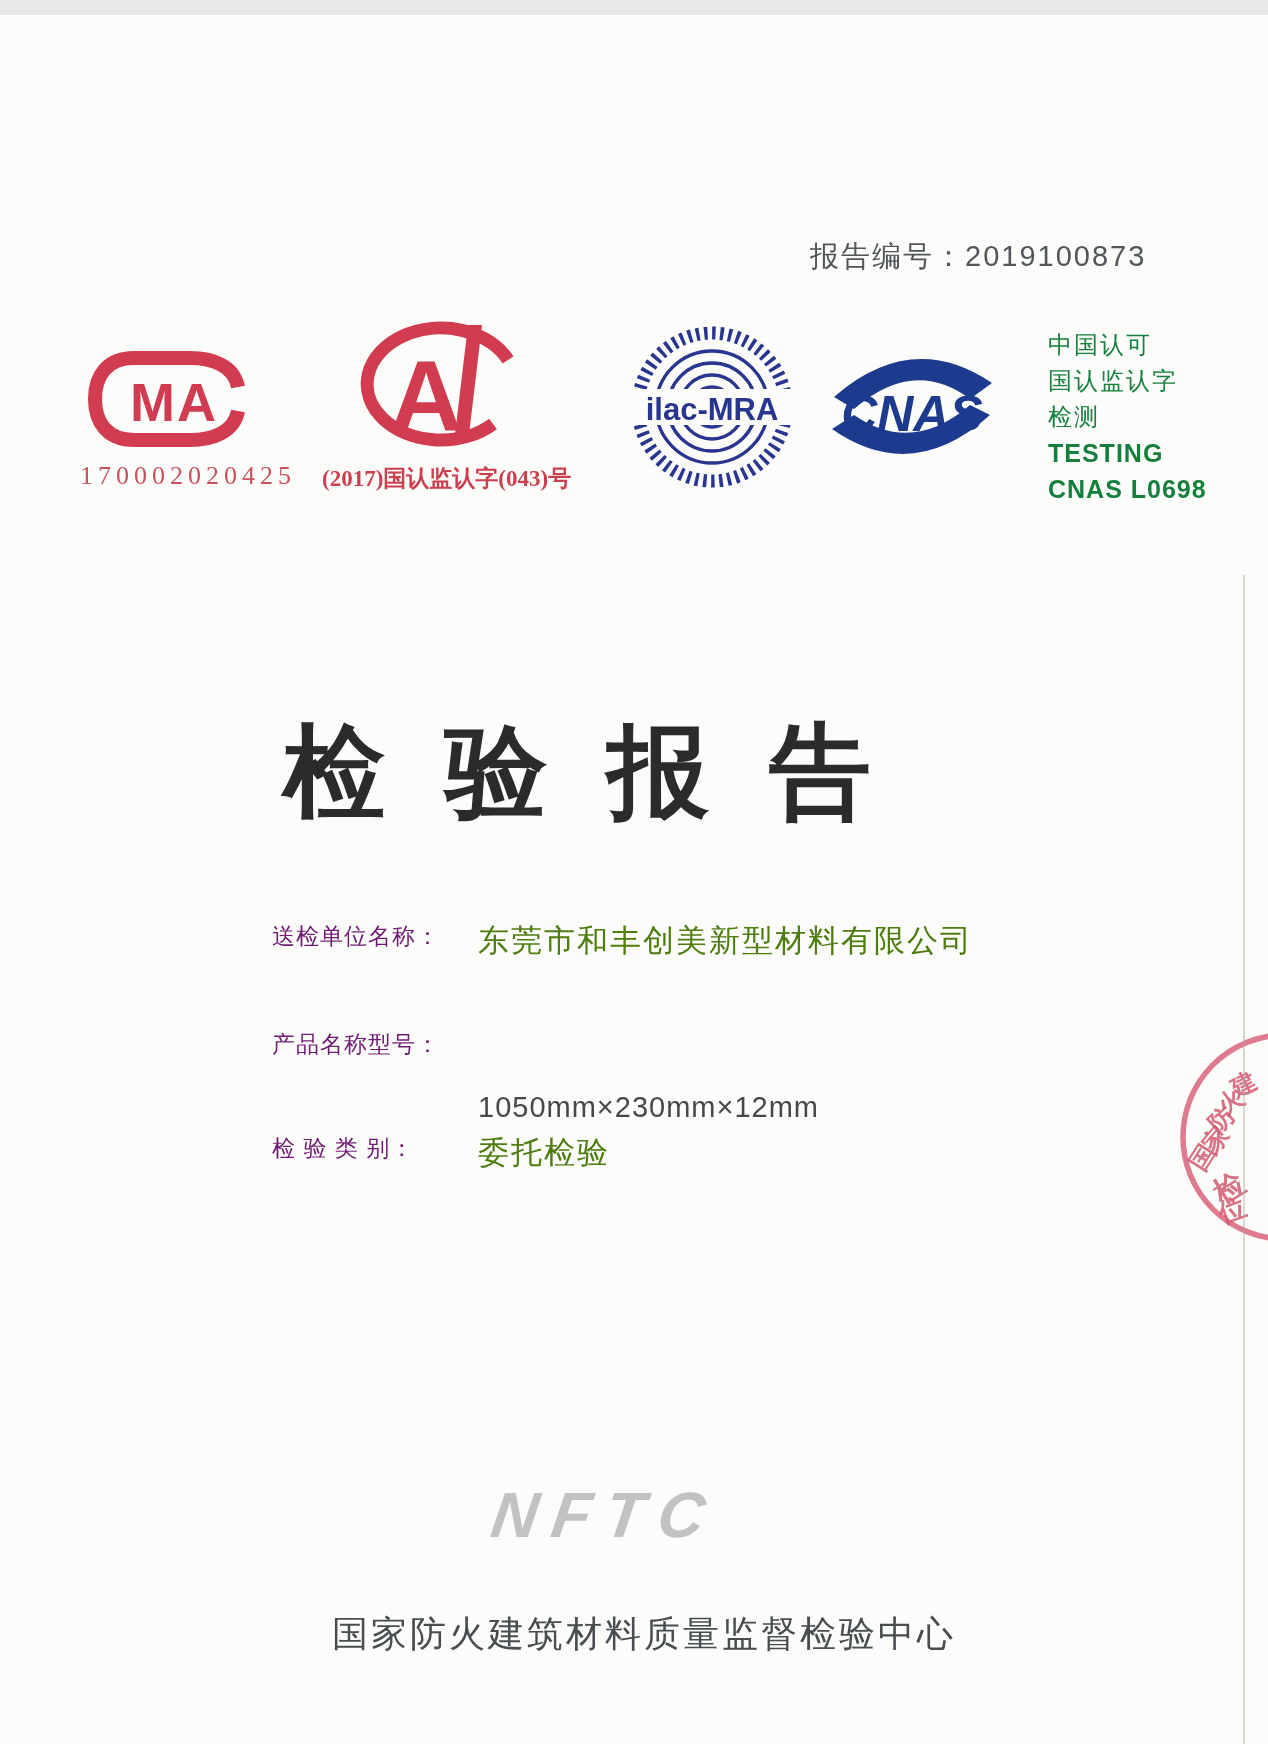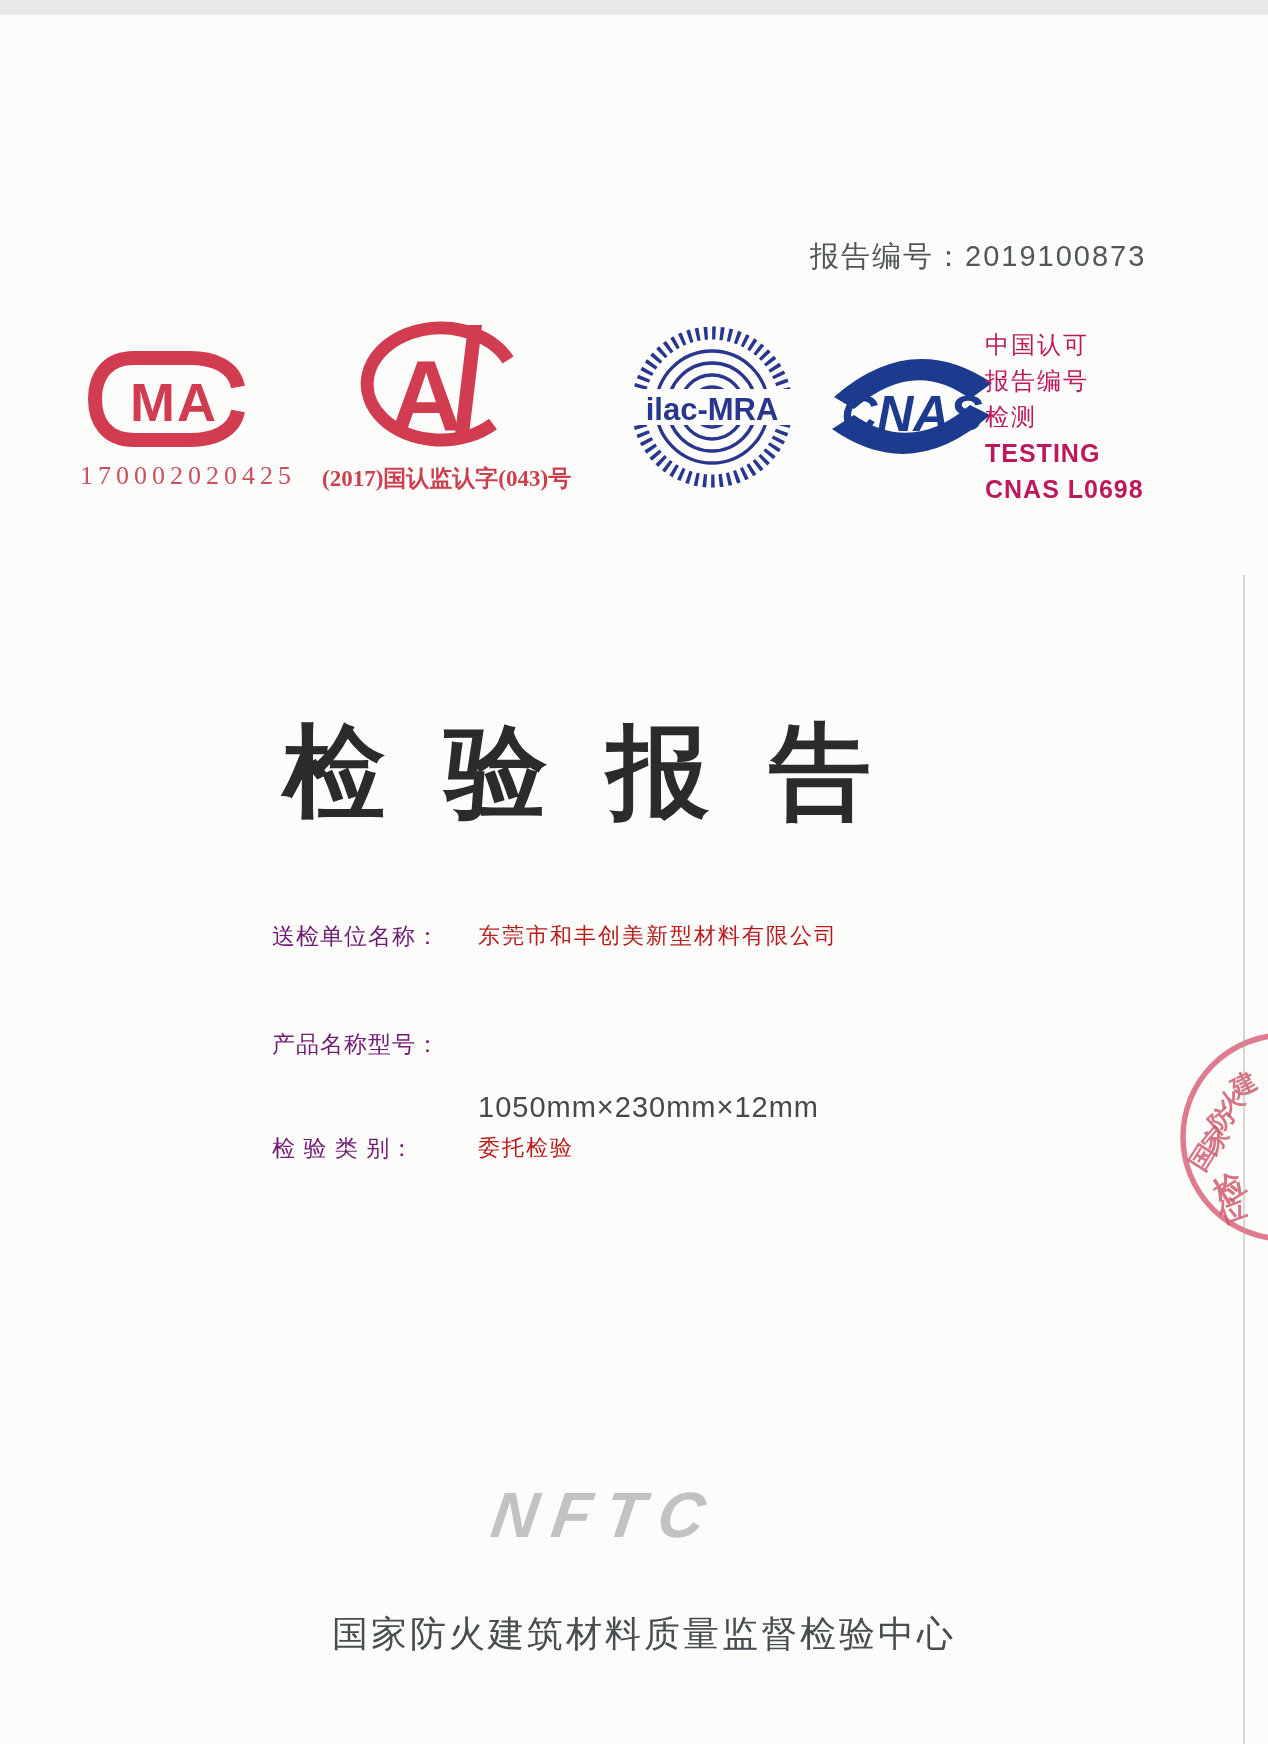--- a/index.html
+++ b/index.html
@@ -14,31 +14,31 @@
 
   
   .cma-logo { position:absolute; left:86px; top:334px; width:190px; height:100px; }
   .cma-number { position:absolute; left:80px; top:446px; width:206px; text-align:right;
     font-family:"Liberation Serif", serif; font-size:26px; color:#c8515e; letter-spacing:5px; }
   .cal-logo { position:absolute; left:356px; top:296px; width:170px; height:152px; }
   .cal-approval { position:absolute; left:322px; top:448px; font-size:23px; font-weight:700;
     color:#cc3f4f; font-family:"Liberation Serif", serif; white-space:nowrap; }
   .ilac-logo { position:absolute; left:626px; top:308px; width:172px; height:168px; }
   .cnas-logo { position:absolute; left:820px; top:310px; width:184px; height:164px; }
-  .cnas-caption { position:absolute; left:985px; top:312px; width:190px; font-size:24px;
-    color:#be185d; line-height:36px; letter-spacing:2px; }
+  .cnas-caption { position:absolute; left:1048px; top:312px; width:190px; font-size:24px;
+    color:#15803d; line-height:36px; letter-spacing:2px; }
   .cnas-caption .en { font-size:25px; font-weight:bold; letter-spacing:1px; font-family:"Liberation Sans", sans-serif; }
 
   
   .title { position:absolute; left:283px; top:706px; font-size:102px; font-weight:bold;
     color:#2b2b2d; letter-spacing:60px; white-space:nowrap; line-height:1; }
 
   
   .f-label { position:absolute; left:272px; font-size:23px; letter-spacing:1px; color:#701a75; white-space:nowrap; line-height:1;}
-  .f-value { position:absolute; left:478px; font-size:22px; letter-spacing:2px; color:#b91c1c; white-space:nowrap; line-height:1;}
+  .f-value { position:absolute; left:478px; font-size:31px; letter-spacing:2px; color:#4d7c0f; white-space:nowrap; line-height:1;}
   .r1 { top:910px; }
   .r2 { top:1018px; }
   .r2b { top:1078px; font-size:29px; letter-spacing:1px; color:#45494c; }
   .r3 { top:1122px; }
 
   
   .stamp { position:absolute; left:1146px; top:1010px; width:122px; height:226px; overflow:hidden; }
   .stamp svg { position:absolute; left:0; top:0; }
   .stamp span { position:absolute; color:#d0566b; font-weight:bold; opacity:.82; line-height:1; }
   .s-guo  { left:44px; top:120px; transform:rotate(-58deg); font-size:25px; }
@@ -102,21 +102,21 @@
   <div class="cnas-logo">
     <svg width="184" height="164" viewBox="0 0 184 164">
       <path d="M 14 72 Q 92 4 172 58 L 150 74 Q 94 32 34 84 Z" fill="#1c3a8e"></path>
       <text x="92" y="106" text-anchor="middle" font-size="50" font-weight="bold" font-style="italic" fill="#1c3a8e" font-family="Liberation Sans, sans-serif">CNAS</text>
       <path d="M 170 90 Q 92 160 12 104 L 34 90 Q 92 130 150 80 Z" fill="#1c3a8e"></path>
     </svg>
   </div>
 
   <div class="cnas-caption">
     <div>中国认可</div>
-    <div>报告编号</div>
+    <div>国认监认字</div>
     <div>检测</div>
     <div class="en">TESTING</div>
     <div class="en">CNAS L0698</div>
   </div>
 
   <div class="title">检验报告</div>
 
   <div class="f-label r1">送检单位名称：</div>
   <div class="f-value r1">东莞市和丰创美新型材料有限公司</div>
 

